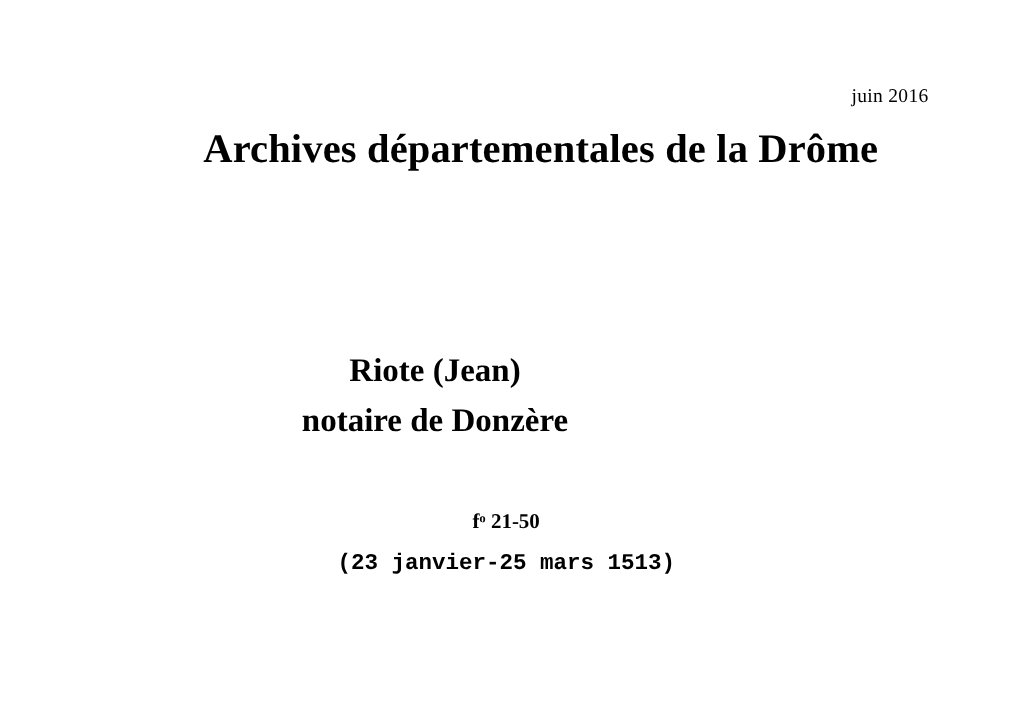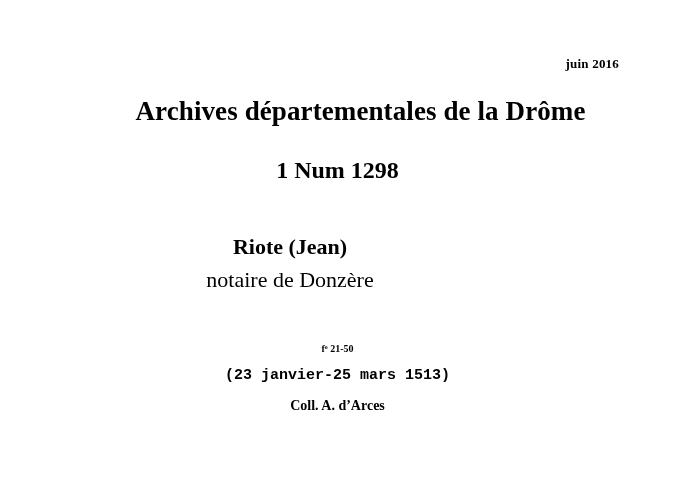--- a/index.html
+++ b/index.html
@@ -18,39 +18,39 @@
     position: relative;
     width: 675px;
     height: 480px;
     box-sizing: border-box;
   }
   .date-line {
     position: absolute;
     top: 56px;
     right: 56px;
     font-family: "Liberation Serif", serif;
-    font-weight: bold;
+    font-weight: normal;
     font-size: 13px;
     letter-spacing: 0.2px;
     text-align: right;
   }
   .title-block {
     position: absolute;
     top: 78px;
     left: 0;
     width: 675px;
     text-align: center;
   }
   .main-title {
     font-family: "Liberation Serif", serif;
     font-weight: bold;
     font-size: 27px;
     line-height: 34px;
     letter-spacing: 0.1px;
-    margin: 16px;
+    margin: 4px;
     padding-left: 46px;
   }
   .reference {
     position: absolute;
     top: 155px;
     left: 0;
     width: 675px;
     text-align: center;
     font-family: "Liberation Serif", serif;
     font-weight: bold;
@@ -66,36 +66,36 @@
   }
   .subject-name {
     font-family: "Liberation Serif", serif;
     font-weight: bold;
     font-size: 22px;
     line-height: 33px;
     margin: 0;
   }
   .subject-role {
     font-family: "Liberation Serif", serif;
-    font-weight: normal;
+    font-weight: bold;
     font-size: 22px;
     line-height: 33px;
     margin: 0;
   }
   .details-block {
     position: absolute;
     top: 337px;
     left: 0;
     width: 675px;
     text-align: center;
   }
   .detail-folios {
     font-family: "Liberation Serif", serif;
     font-weight: bold;
-    font-size: 10px;
+    font-size: 14px;
     line-height: 24px;
     margin: 0;
   }
   .detail-dates {
     font-family: Liberation Mono, monospace;
     font-weight: bold;
     font-size: 15px;
     line-height: 30px;
     margin: 0;
   }
@@ -111,26 +111,24 @@
 <body>
 
 <div class="page">
 
   <div class="date-line">juin 2016</div>
 
   <div class="title-block">
     <h1 class="main-title">Archives départementales de la Drôme</h1>
   </div>
 
-  <div class="reference">1 Num 1298</div>
 
   <div class="subject-block">
     <p class="subject-name">Riote (Jean)</p>
     <p class="subject-role">notaire de Donzère</p>
   </div>
 
   <div class="details-block">
     <p class="detail-folios">fᵒ 21-50</p>
     <p class="detail-dates">(23 janvier-25 mars 1513)</p>
-    <p class="detail-collection">Coll. A. d’Arces</p>
   </div>
 
 </div>
 
 </body></html>

